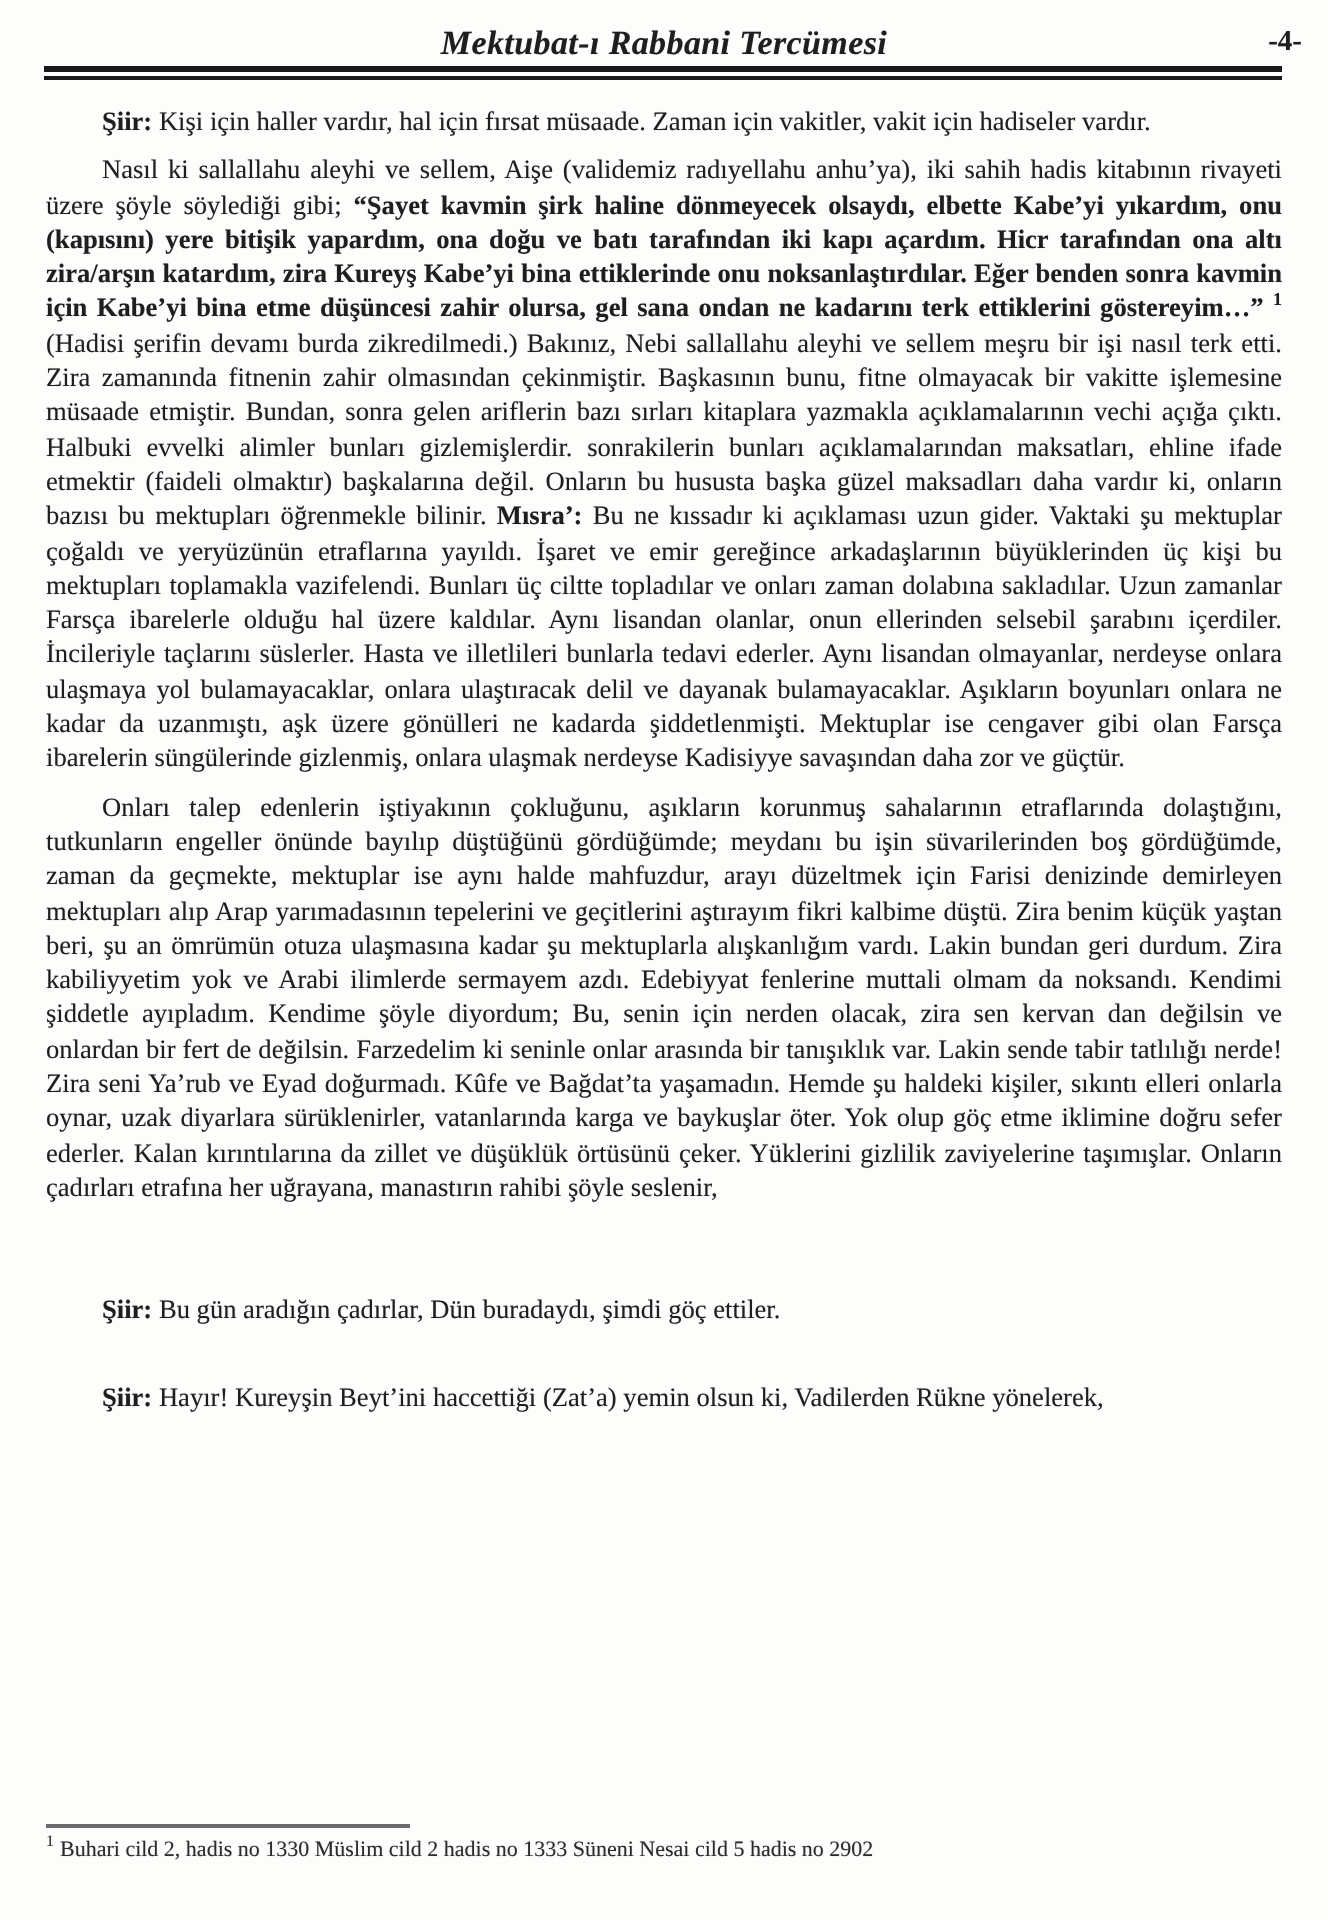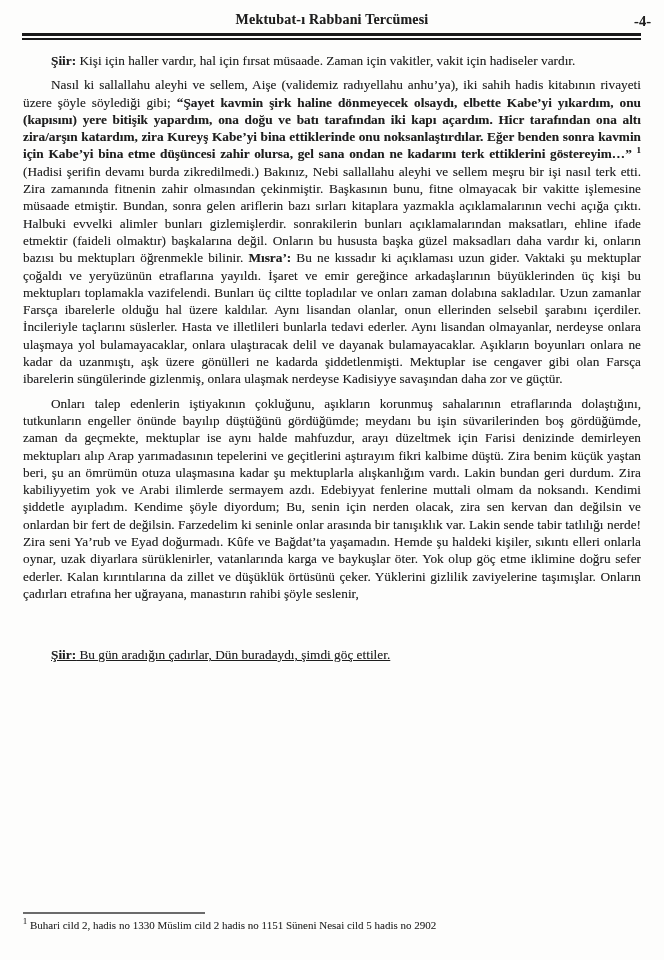--- a/index.html
+++ b/index.html
@@ -11,21 +11,22 @@
     font-family: "Liberation Serif", serif;
     color: var(--text, #1e1e1e);
     overflow: hidden;
     text-shadow: 0 0 0.5px rgba(30,30,30,0.35);
   }
   .header-title {
     position: absolute;
     top: 12px; left: 0; width: 100%;
     text-align: center;
     font-weight: bold;
-    font-size: 14px;
+    font-style: italic;
+    font-size: 17px;
     letter-spacing: 0.2px;
   }
   .header-pagenum {
     position: absolute;
     top: 13px; right: 13px;
     font-weight: bold;
     font-size: 14.5px;
   }
   .header-rule {
     position: absolute;
@@ -37,21 +38,21 @@
   .doc-body {
     position: absolute;
     top: 52px; left: 23px; width: 618px;
     font-size: 13.3px;
     line-height: 17.3px;
     text-align: justify;
   }
   .para { margin: 0 0 7px 0; text-indent: 28px; }
   .para b { font-weight: bold; }
   .verse { text-align: left; }
-  .gap-large  { margin-top: 44px; text-decoration: underline; }
+  .gap-large  { margin-top: 44px; }
   .gap-small  { margin-top: 10px; }
   .gap-medium { margin-top: 26px; }
   .para sup {
     font-size: 9px;
     line-height: 0;
     vertical-align: super;
     font-weight: bold;
   }
   .footnote-area {
     position: absolute;
@@ -76,21 +77,22 @@
 <div class="page">
   <div class="header-title">Mektubat-ı Rabbani Tercümesi</div>
   <div class="header-pagenum">-4-</div>
   <div class="header-rule"></div>
 
   <div class="doc-body" id="doc-body">
       <p class="para verse"><b>Şiir:</b><span> Kişi için haller vardır, hal için fırsat müsaade. Zaman için vakitler, vakit için hadiseler vardır.</span></p>
       <p class="para"><span>Nasıl ki sallallahu aleyhi ve sellem, Aişe (validemiz radıyellahu anhu’ya), iki sahih hadis kitabının rivayeti üzere şöyle söylediği gibi; </span><b>“Şayet kavmin şirk haline dönmeyecek olsaydı, elbette Kabe’yi yıkardım, onu (kapısını) yere bitişik yapardım, ona doğu ve batı tarafından iki kapı açardım. Hicr tarafından ona altı zira/arşın katardım, zira Kureyş Kabe’yi bina ettiklerinde onu noksanlaştırdılar. Eğer benden sonra kavmin için Kabe’yi bina etme düşüncesi zahir olursa, gel sana ondan ne kadarını terk ettiklerini göstereyim…”</b><span> </span><sup><b>1</b></sup><span> (Hadisi şerifin devamı burda zikredilmedi.) Bakınız, Nebi sallallahu aleyhi ve sellem meşru bir işi nasıl terk etti. Zira zamanında fitnenin zahir olmasından çekinmiştir. Başkasının bunu, fitne olmayacak bir vakitte işlemesine müsaade etmiştir. Bundan, sonra gelen ariflerin bazı sırları kitaplara yazmakla açıklamalarının vechi açığa çıktı. Halbuki evvelki alimler bunları gizlemişlerdir. sonrakilerin bunları açıklamalarından maksatları, ehline ifade etmektir (faideli olmaktır) başkalarına değil. Onların bu hususta başka güzel maksadları daha vardır ki, onların bazısı bu mektupları öğrenmekle bilinir. </span><b>Mısra’:</b><span> Bu ne kıssadır ki açıklaması uzun gider. Vaktaki şu mektuplar çoğaldı ve yeryüzünün etraflarına yayıldı. İşaret ve emir gereğince arkadaşlarının büyüklerinden üç kişi bu mektupları toplamakla vazifelendi. Bunları üç ciltte topladılar ve onları zaman dolabına sakladılar. Uzun zamanlar Farsça ibarelerle olduğu hal üzere kaldılar. Aynı lisandan olanlar, onun ellerinden selsebil şarabını içerdiler. İncileriyle taçlarını süslerler. Hasta ve illetlileri bunlarla tedavi ederler. Aynı lisandan olmayanlar, nerdeyse onlara ulaşmaya yol bulamayacaklar, onlara ulaştıracak delil ve dayanak bulamayacaklar. Aşıkların boyunları onlara ne kadar da uzanmıştı, aşk üzere gönülleri ne kadarda şiddetlenmişti. Mektuplar ise cengaver gibi olan Farsça ibarelerin süngülerinde gizlenmiş, onlara ulaşmak nerdeyse Kadisiyye savaşından daha zor ve güçtür.</span></p>
       <p class="para"><span>Onları talep edenlerin iştiyakının çokluğunu, aşıkların korunmuş sahalarının etraflarında dolaştığını, tutkunların engeller önünde bayılıp düştüğünü gördüğümde; meydanı bu işin süvarilerinden boş gördüğümde, zaman da geçmekte, mektuplar ise aynı halde mahfuzdur, arayı düzeltmek için Farisi denizinde demirleyen mektupları alıp Arap yarımadasının tepelerini ve geçitlerini aştırayım fikri kalbime düştü. Zira benim küçük yaştan beri, şu an ömrümün otuza ulaşmasına kadar şu mektuplarla alışkanlığım vardı. Lakin bundan geri durdum. Zira kabiliyyetim yok ve Arabi ilimlerde sermayem azdı. Edebiyyat fenlerine muttali olmam da noksandı. Kendimi şiddetle ayıpladım. Kendime şöyle diyordum; Bu, senin için nerden olacak, zira sen kervan dan değilsin ve onlardan bir fert de değilsin. Farzedelim ki seninle onlar arasında bir tanışıklık var. Lakin sende tabir tatlılığı nerde! Zira seni Ya’rub ve Eyad doğurmadı. Kûfe ve Bağdat’ta yaşamadın. Hemde şu haldeki kişiler, sıkıntı elleri onlarla oynar, uzak diyarlara sürüklenirler, vatanlarında karga ve baykuşlar öter. Yok olup göç etme iklimine doğru sefer ederler. Kalan kırıntılarına da zillet ve düşüklük örtüsünü çeker. Yüklerini gizlilik zaviyelerine taşımışlar. Onların çadırları etrafına her uğrayana, manastırın rahibi şöyle seslenir,</span></p>
       <p class="para verse gap-large"><b>Şiir:</b><span> Bu gün aradığın çadırlar, Dün buradaydı, şimdi göç ettiler.</span></p>
+      <p class="para verse gap-medium"><b>Şiir:</b><span> Hayır! Kureyşin Beyt’ini haccettiği (Zat’a) yemin olsun ki, Vadilerden Rükne yönelerek,</span></p>
     </div>
 
   <div class="footnote-area">
     <div class="footnote-rule"></div>
     <div class="footnote">
-      <sup>1</sup><span>Buhari cild 2, hadis no 1330 Müslim cild 2 hadis no 1151 Süneni Nesai cild 5 hadis no 2902</span>
+      <sup>1</sup><span>Buhari cild 2, hadis no 1330 Müslim cild 2 hadis no 1333 Süneni Nesai cild 5 hadis no 2902</span>
     </div>
   </div>
 </div>
 
 </body></html>

